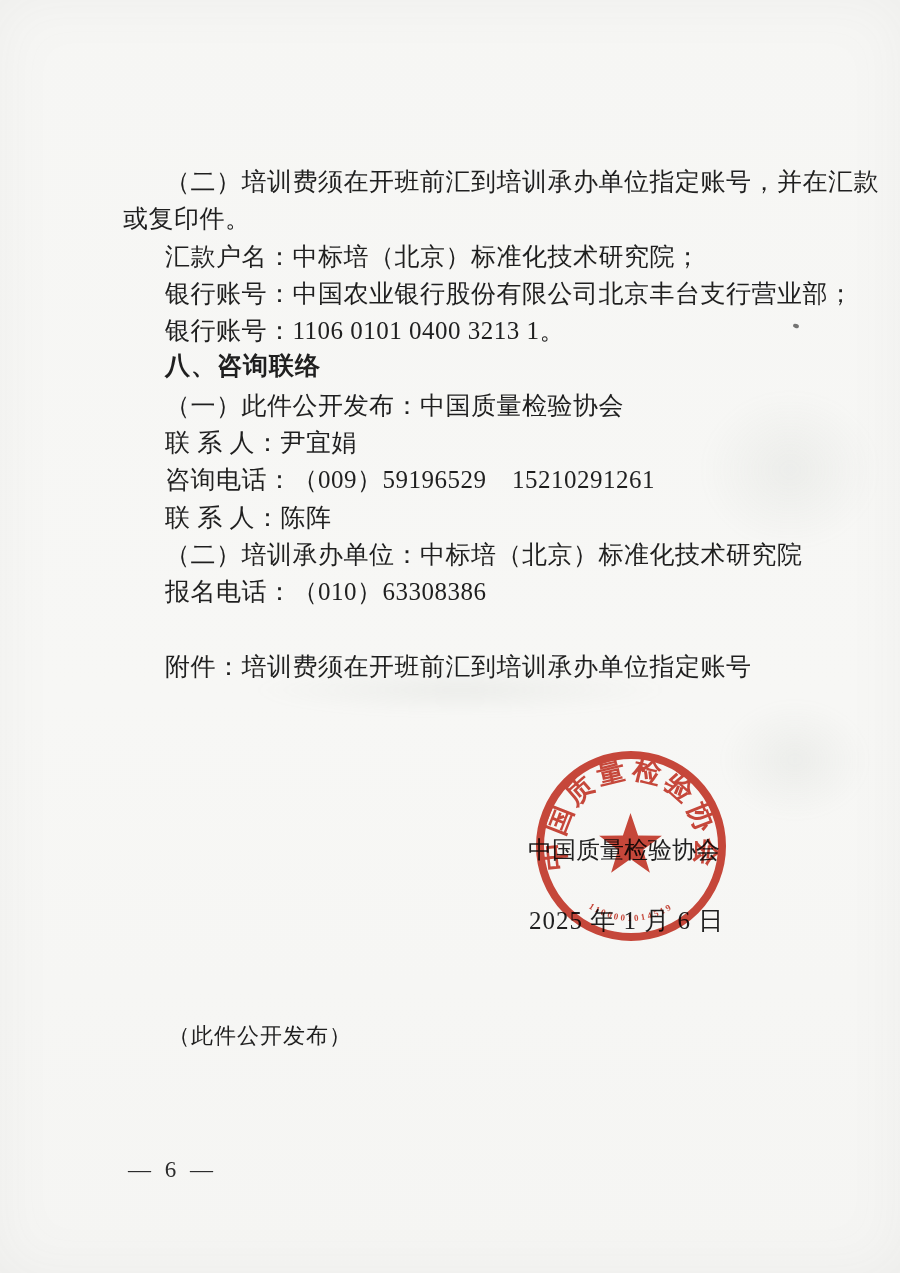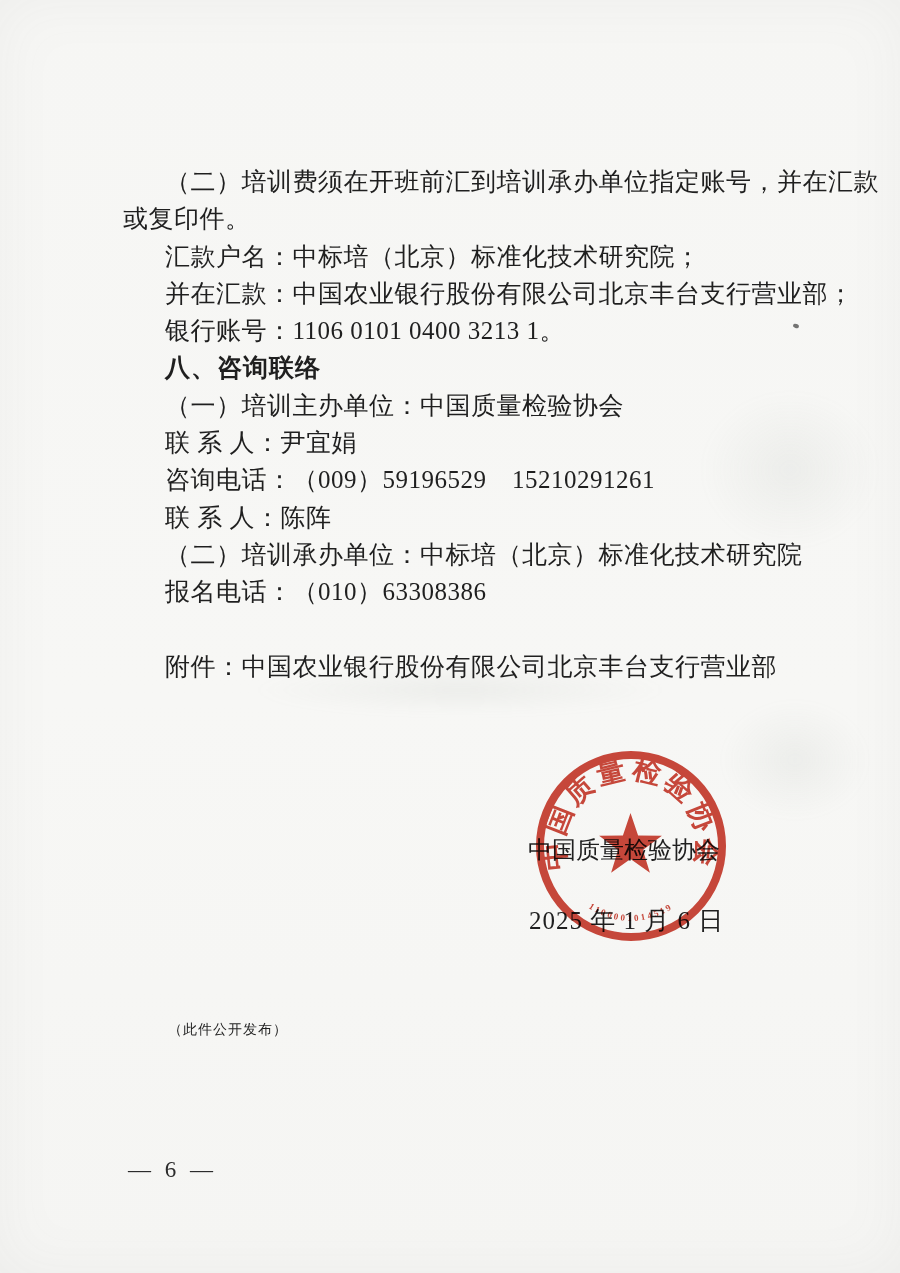--- a/index.html
+++ b/index.html
@@ -33,21 +33,21 @@
     left: 123px; top: 163px;
     width: 692px;
     font-size: 25px;
     line-height: 37.3px;
     letter-spacing: 0.5px;
     white-space: nowrap;
   }
   .line { height: 37.3px; }
   .indent { text-indent: 42px; }
   .heading {
-    font-family: Liberation Serif, serif;
+    font-family: Liberation Mono, monospace;
     font-weight: bold;
     letter-spacing: 1px;
   }
   .spacer { height: 37.3px; }
 
   .org-line {
     position: absolute;
     left: 528px; top: 834px;
     font-size: 24px;
     letter-spacing: 0px;
@@ -56,21 +56,21 @@
   .date-line {
     position: absolute;
     left: 529px; top: 904px;
     font-size: 25px;
     letter-spacing: 1px;
     white-space: nowrap;
   }
   .publish {
     position: absolute;
     left: 168px; top: 1021px;
-    font-size: 14px;
+    font-size: 22px;
     letter-spacing: 1px;
   }
   .pageno {
     position: absolute;
     left: 128px; top: 1157px;
     font-size: 23px;
     letter-spacing: 4px;
     color: #2c2c2c;
   }
   .stamp {
@@ -102,31 +102,31 @@
 
   <div class="ghost g1"></div>
   <div class="ghost g2"></div>
   <div class="ghost g3"></div>
   <div class="ink-dot"></div>
 
   <div class="textcol">
     <div class="line indent">（二）培训费须在开班前汇到培训承办单位指定账号，并在汇款</div>
     <div class="line">或复印件。</div>
     <div class="line indent">汇款户名：中标培（北京）标准化技术研究院；</div>
-    <div class="line indent">并在汇款：中国农业银行股份有限公司北京丰台支行营业部；</div>
+    <div class="line indent">银行账号：中国农业银行股份有限公司北京丰台支行营业部；</div>
     <div class="line indent">银行账号：1106 0101 0400 3213 1。</div>
     <div class="line indent heading">八、咨询联络</div>
-    <div class="line indent">（一）培训主办单位：中国质量检验协会</div>
+    <div class="line indent">（一）此件公开发布：中国质量检验协会</div>
     <div class="line indent">联 系 人：尹宜娟</div>
     <div class="line indent">咨询电话：（009）59196529　15210291261</div>
     <div class="line indent">联 系 人：陈阵</div>
     <div class="line indent">（二）培训承办单位：中标培（北京）标准化技术研究院</div>
     <div class="line indent">报名电话：（010）63308386</div>
     <div class="line spacer"></div>
-    <div class="line indent">附件：中国农业银行股份有限公司北京丰台支行营业部</div>
+    <div class="line indent">附件：培训费须在开班前汇到培训承办单位指定账号</div>
   </div>
 
   <div class="org-line">中国质量检验协会</div>
   <div class="date-line">2025 年 1 月 6 日</div>
 
   <svg class="stamp" viewBox="0 0 200 200" xmlns="http://www.w3.org/2000/svg">
     <circle cx="100" cy="100" r="91" fill="none" stroke-width="8" stroke="#c9392b"></circle>
     <polygon points="99.5,67 107.1,89.5 130.9,89.8 111.9,104 118.9,126.7 99.5,113 80.1,126.7 87.1,104 68.1,89.8 91.9,89.5" fill="#c9392b"></polygon>
     <path id="arcTop" d="M 37 122.9 A 67 67 0 1 1 163 122.9" fill="none"></path>
     <text class="ring-text" fill="#c9392b">

